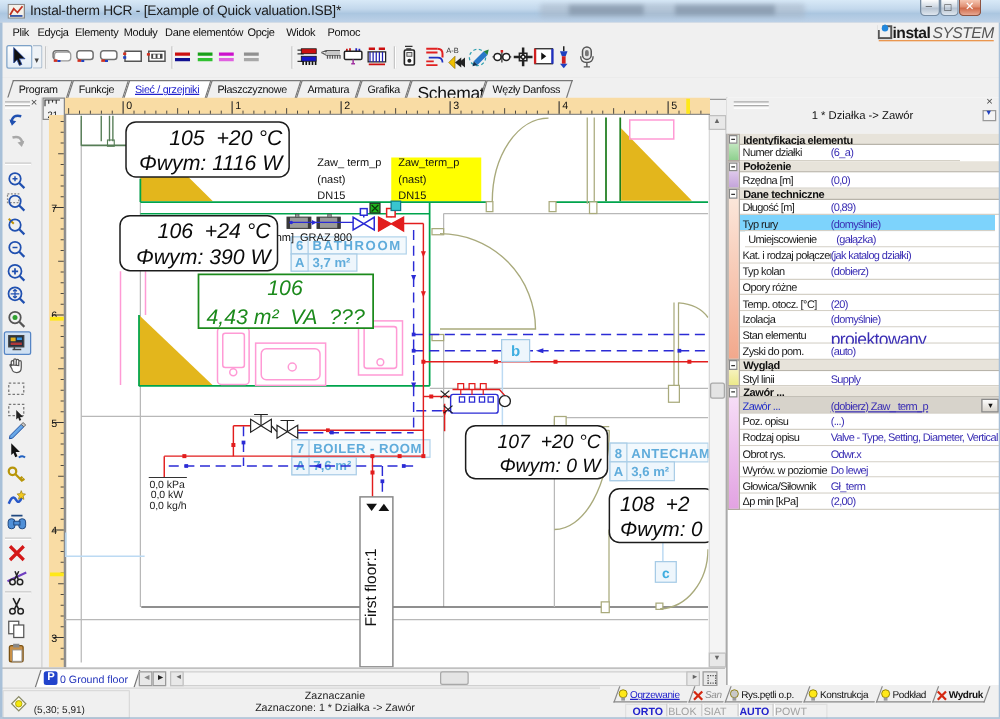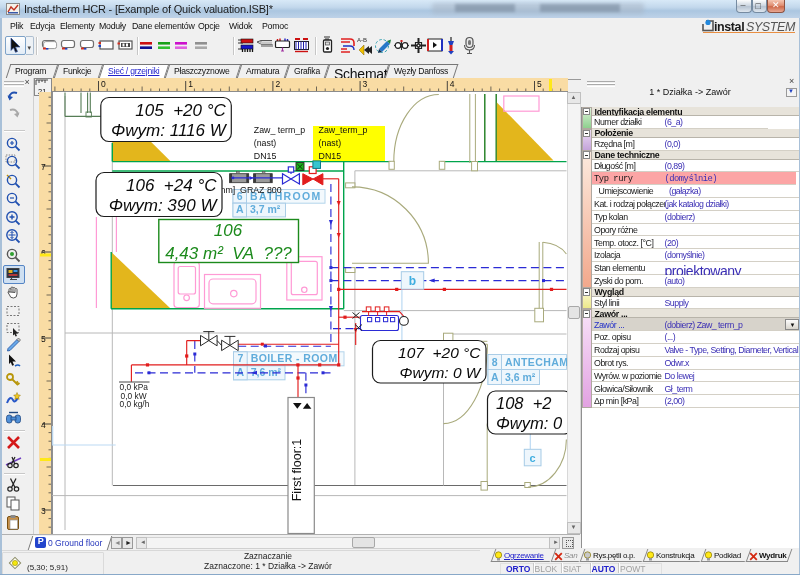--- a/index.html
+++ b/index.html
@@ -708,21 +708,21 @@
 <div style="position:absolute;left:591.5px;top:150.60000000000002px;width:208.5px;height:9.0px;background:#e7e3da;border-bottom:1px solid #b8b4aa;box-sizing:border-box;">
     <div style="position:absolute;left:3px;top:-0.5px;font-size:8.8px;font-weight:bold;color:#111;letter-spacing:-0.3px;">Dane techniczne</div>
   </div>
 <div style="position:absolute;left:582.5px;top:151.40000000000003px;width:7.4px;height:7.4px;background:#fdfdfd;border:1px solid #888;box-sizing:border-box;">
     <div style="position:absolute;left:1.2px;top:2.2px;width:3.6px;height:1px;background:#333;"></div>
   </div>
 <div style="position:absolute;left:591.5px;top:159.60000000000002px;width:208.5px;height:12.8px;background:#fff;border-bottom:1px solid #d4d0c6;box-sizing:border-box;">
     <div style="position:absolute;left:2.5px;top:1.2px;width:71px;overflow:hidden;white-space:nowrap;font-size:8.8px;color:#1a1a1a;letter-spacing:-0.45px;">Długość [m]</div>
     <div style="position:absolute;left:73px;top:1.2px;font-size:8.8px;color:#3a2eb4;letter-spacing:-0.5px;">(0,89)</div>
   </div>
-<div style="position:absolute;left:591.5px;top:172.40000000000003px;width:204px;height:12.8px;background:#fca5a5;border-bottom:1px solid #d4d0c6;box-sizing:border-box;font-family:Liberation Mono, monospace;">
+<div style="position:absolute;left:591.5px;top:172.40000000000003px;width:204px;height:12.8px;background:#7dd3fc;border-bottom:1px solid #d4d0c6;box-sizing:border-box;">
     <div style="position:absolute;left:2.5px;top:1.2px;width:71px;overflow:hidden;white-space:nowrap;font-size:8.8px;color:#1a1a1a;letter-spacing:-0.45px;">Typ rury</div>
     <div style="position:absolute;left:73px;top:1.2px;font-size:8.8px;color:#3a2eb4;letter-spacing:-0.5px;">(domyślnie)</div>
   </div>
 <div style="position:absolute;left:596px;top:185.20000000000005px;width:208.5px;height:12.8px;background:#fff;border-bottom:1px solid #d4d0c6;box-sizing:border-box;">
     <div style="position:absolute;left:2.5px;top:1.2px;width:71px;overflow:hidden;white-space:nowrap;font-size:8.8px;color:#1a1a1a;letter-spacing:-0.45px;">Umiejscowienie</div>
     <div style="position:absolute;left:73px;top:1.2px;font-size:8.8px;color:#3a2eb4;letter-spacing:-0.5px;">(gałązka)</div>
   </div>
 <div style="position:absolute;left:591.5px;top:198.00000000000006px;width:208.5px;height:12.8px;background:#fff;border-bottom:1px solid #d4d0c6;box-sizing:border-box;">
     <div style="position:absolute;left:2.5px;top:1.2px;width:71px;overflow:hidden;white-space:nowrap;font-size:8.8px;color:#1a1a1a;letter-spacing:-0.45px;">Kat. i rodzaj połączeń</div>
     <div style="position:absolute;left:73px;top:1.2px;font-size:8.8px;color:#3a2eb4;letter-spacing:-0.5px;">(jak katalog działki)</div>
@@ -761,21 +761,21 @@
     <div style="position:absolute;left:73px;top:1.2px;font-size:8.8px;color:#3a2eb4;letter-spacing:-0.5px;">Supply</div>
   </div>
 <div style="position:absolute;left:591.5px;top:309.40000000000015px;width:208.5px;height:9.0px;background:#e7e3da;border-bottom:1px solid #b8b4aa;box-sizing:border-box;">
     <div style="position:absolute;left:3px;top:-0.5px;font-size:8.8px;font-weight:bold;color:#111;letter-spacing:-0.3px;">Zawór ...</div>
   </div>
 <div style="position:absolute;left:582.5px;top:310.20000000000016px;width:7.4px;height:7.4px;background:#fdfdfd;border:1px solid #888;box-sizing:border-box;">
     <div style="position:absolute;left:1.2px;top:2.2px;width:3.6px;height:1px;background:#333;"></div>
   </div>
 <div style="position:absolute;left:591.5px;top:318.40000000000015px;width:208.5px;height:12.8px;background:#d7d3cb;border-bottom:1px solid #d4d0c6;box-sizing:border-box;">
     <div style="position:absolute;left:2.5px;top:1.2px;width:71px;overflow:hidden;white-space:nowrap;font-size:8.8px;color:#2430c8;letter-spacing:-0.45px;">Zawór ...</div>
-    <div style="position:absolute;left:73px;top:1.2px;font-size:8.8px;color:#3a2eb4;letter-spacing:-0.5px;">(dobierz) Zaw_ term_p</div>
+    <div style="position:absolute;left:73px;top:1.2px;font-size:8.8px;color:#3a2eb4;letter-spacing:-0.5px;text-decoration:underline;">(dobierz) Zaw_ term_p</div>
     <div style="position:absolute;right:1px;top:0.8px;width:14px;height:10.8px;background:linear-gradient(180deg,#fcfcfc,#d8d4cc);border:1px solid #888;box-sizing:border-box;">
       <div style="position:absolute;left:3.4px;top:2px;font-size:6px;color:#111;">▼</div>
     </div>
   </div>
 <div style="position:absolute;left:591.5px;top:331.20000000000016px;width:208.5px;height:12.8px;background:#fff;border-bottom:1px solid #d4d0c6;box-sizing:border-box;">
     <div style="position:absolute;left:2.5px;top:1.2px;width:71px;overflow:hidden;white-space:nowrap;font-size:8.8px;color:#1a1a1a;letter-spacing:-0.45px;">Poz. opisu</div>
     <div style="position:absolute;left:73px;top:1.2px;font-size:8.8px;color:#3a2eb4;letter-spacing:-0.5px;">(...)</div>
   </div>
 <div style="position:absolute;left:591.5px;top:344.00000000000017px;width:208.5px;height:12.8px;background:#fff;border-bottom:1px solid #d4d0c6;box-sizing:border-box;">
     <div style="position:absolute;left:2.5px;top:1.2px;width:71px;overflow:hidden;white-space:nowrap;font-size:8.8px;color:#1a1a1a;letter-spacing:-0.45px;">Rodzaj opisu</div>

